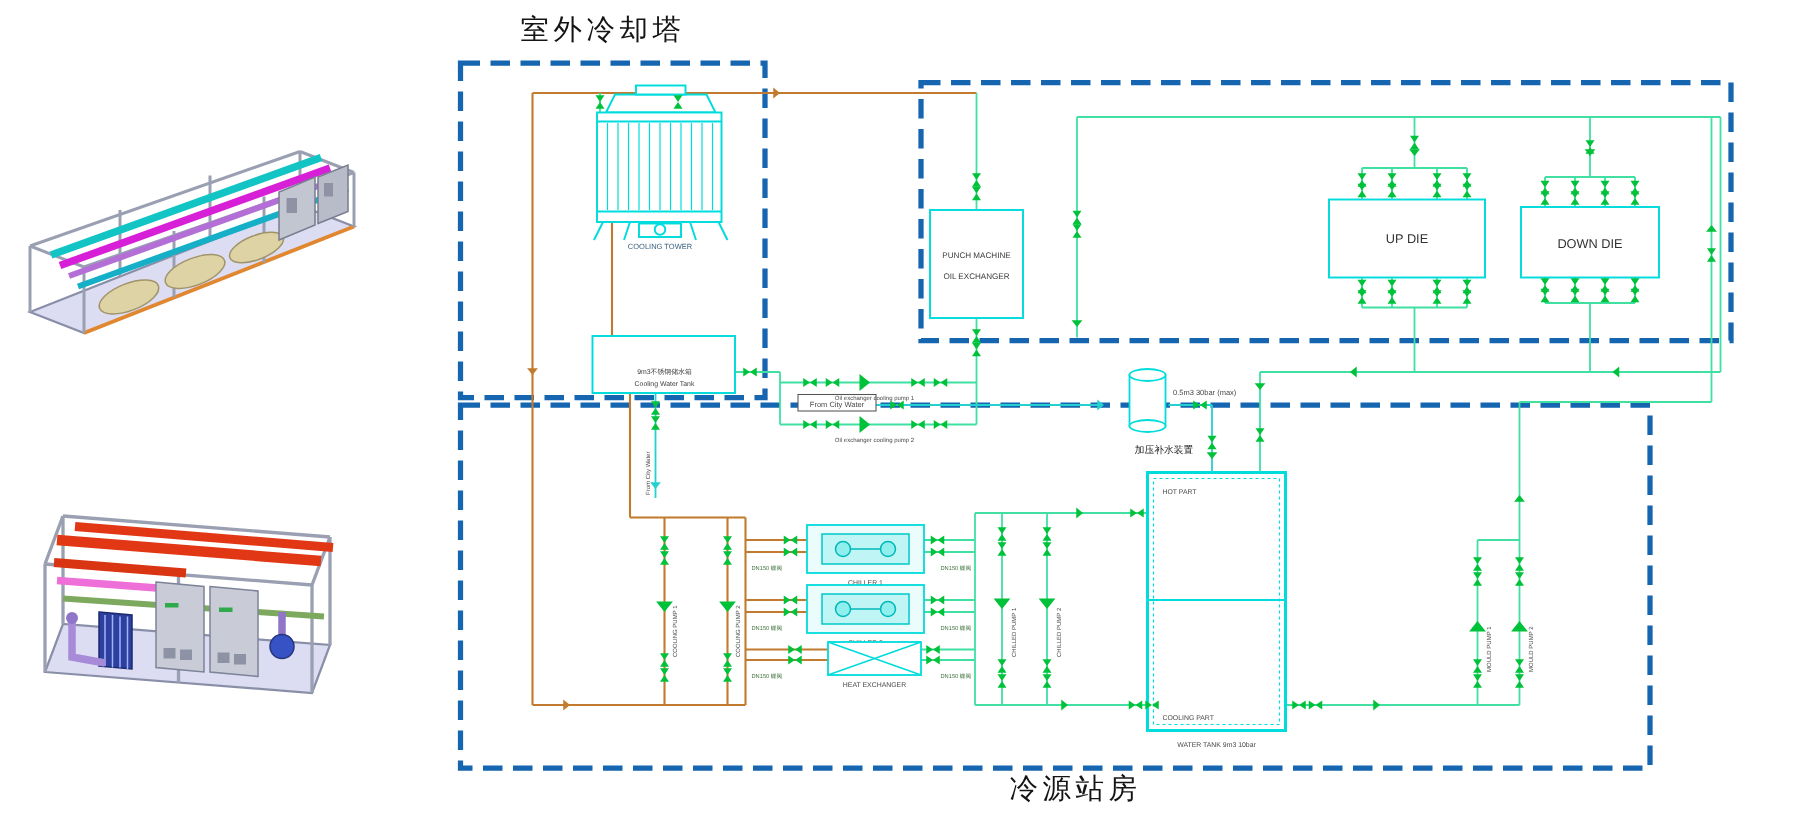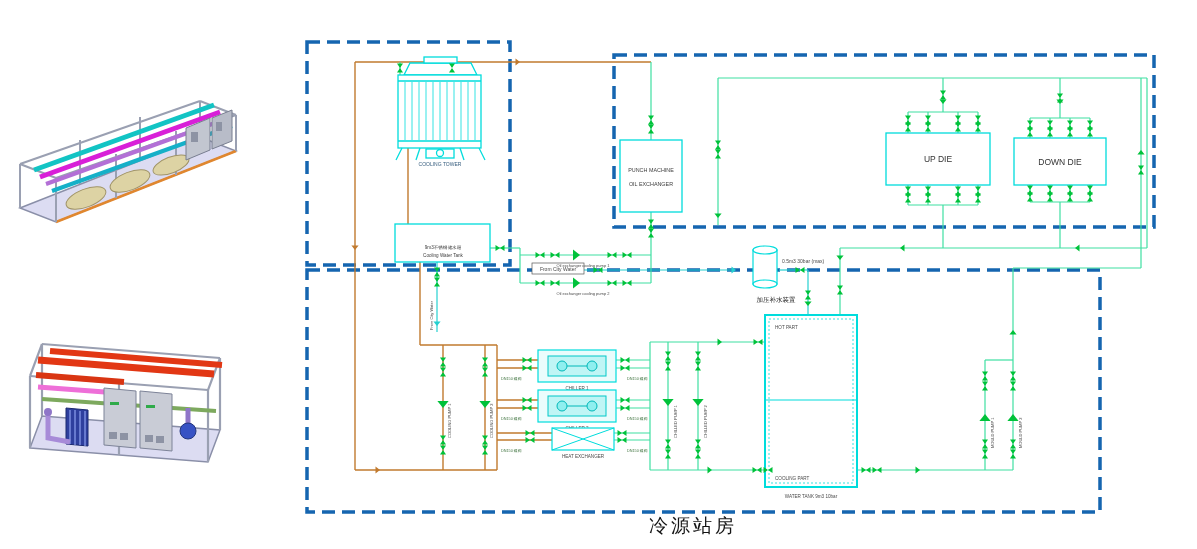--- a/index.html
+++ b/index.html
@@ -519,15 +519,16 @@
         <polygon points="939.4,99.5 946.6,99.5 943,104" fill="#00c23a"></polygon>
         <polygon points="1056.4,99.5 1063.6,99.5 1060,104" fill="#00c23a"></polygon>
         <polygon points="714.4,213.5 721.6,213.5 718,218" fill="#00c23a"></polygon>
         <polygon points="1009.4,334.5 1016.6,334.5 1013,330" fill="#00c23a"></polygon>
         <polygon points="804.4,301.5 811.6,301.5 808,306" fill="#00c23a"></polygon>
         <polygon points="836.4,255.5 843.6,255.5 840,260" fill="#00c23a"></polygon>
         <polygon points="433.4,321.5 440.6,321.5 437,326" fill="#25d0d0"></polygon>
       </g>
 </svg>
 
-<div class="title-cn" style="left:649px;top:513px;">冷源站房</div>
+<div class="title-cn" style="left:347px;top:7px;">室外冷却塔</div>
+<div class="title-cn" style="left:673px;top:513px;">冷源站房</div>
 
 </div>
 
 </body></html>

